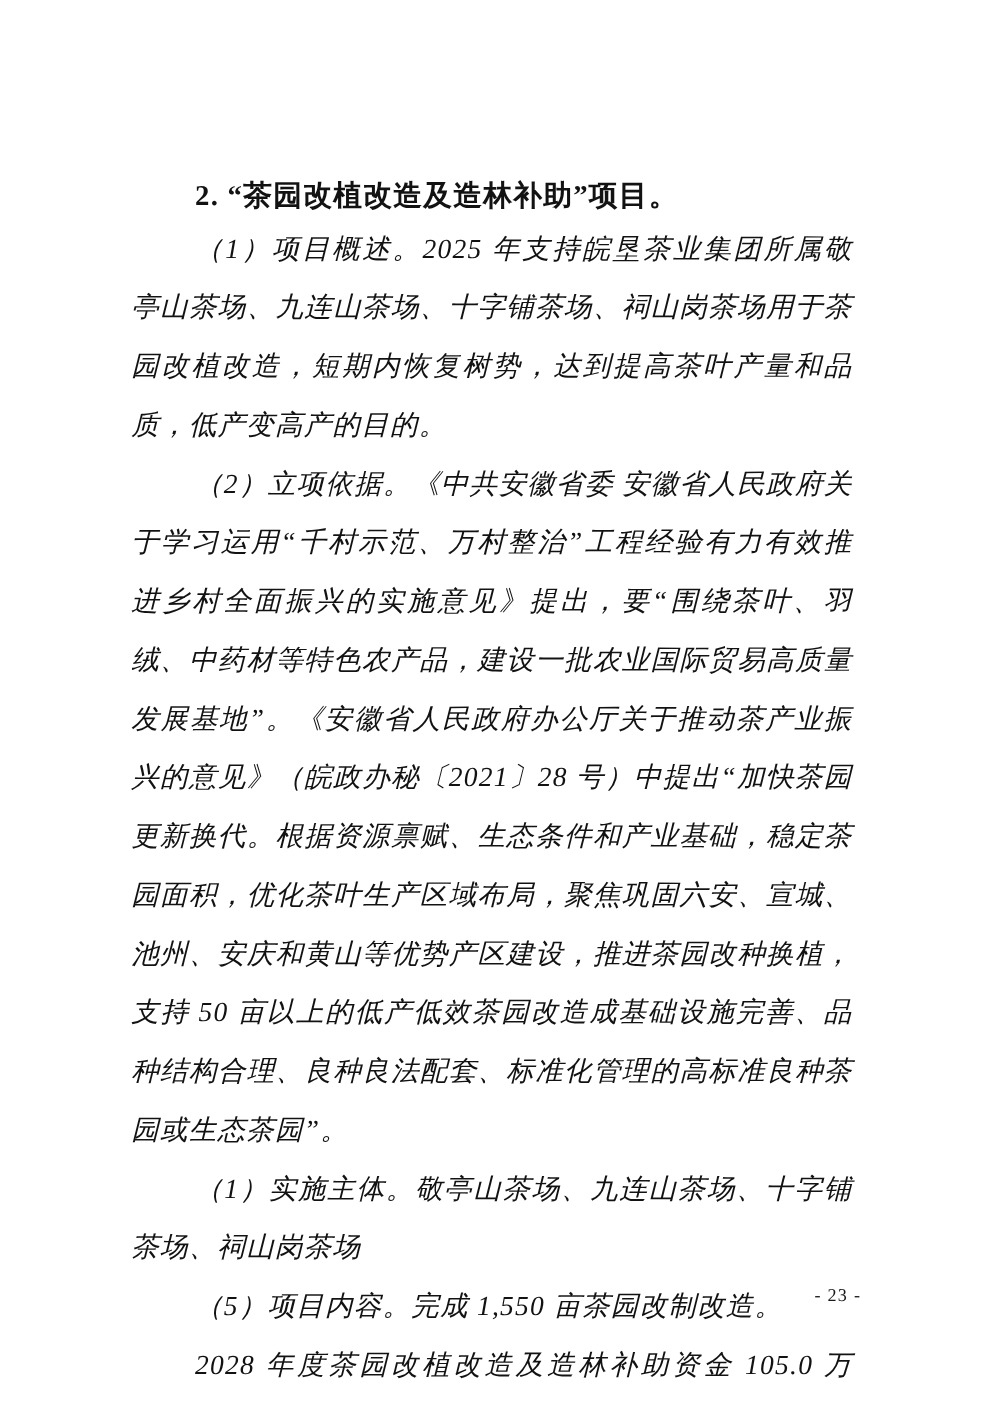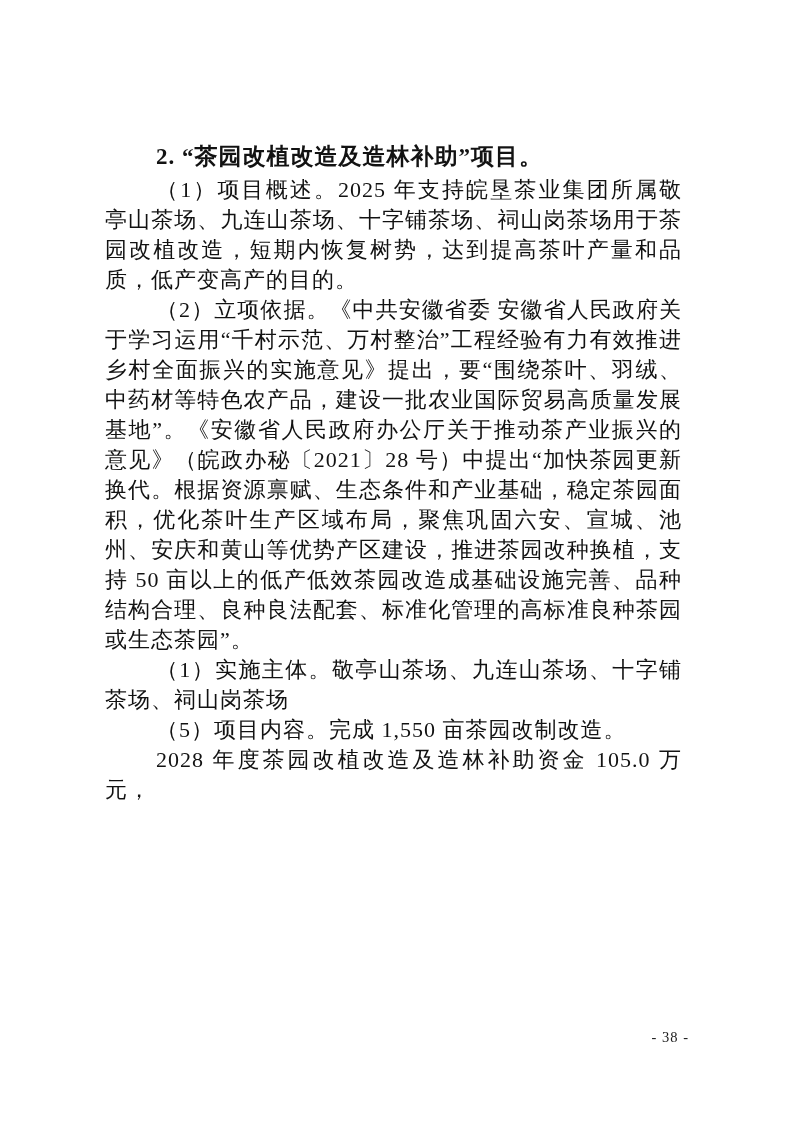--- a/index.html
+++ b/index.html
@@ -28,25 +28,26 @@
     font-size: 23px;
     font-weight: 700;
     line-height: 37.4px;
     letter-spacing: 1px;
     text-indent: 51px;
     white-space: nowrap;
   }
   .doc-para {
     margin: 0;
     font-size: 22px;
-    line-height: 30px;
+    line-height: 47px;
     letter-spacing: 1px;
     text-indent: 51px;
     text-align: justify;
     text-justify: inter-character;
+    font-style: italic;
   }
   .page-number {
     position: absolute;
     top: 1029px;
     right: 118px;
     font-size: 14.5px;
     letter-spacing: 1px;
     color: #1a1a1a;
   }
 </style>
@@ -55,14 +56,14 @@
 
 <div class="page">
   <div class="content">
     <h2 class="doc-heading"><span>2. “茶园改植改造及造林补助”项目。</span></h2>
     <p class="doc-para">（1）项目概述。2025 年支持皖垦茶业集团所属敬亭山茶场、九连山茶场、十字铺茶场、祠山岗茶场用于茶园改植改造，短期内恢复树势，达到提高茶叶产量和品质，低产变高产的目的。</p>
     <p class="doc-para">（2）立项依据。《中共安徽省委 安徽省人民政府关于学习运用“千村示范、万村整治”工程经验有力有效推进乡村全面振兴的实施意见》提出，要“围绕茶叶、羽绒、中药材等特色农产品，建设一批农业国际贸易高质量发展基地”。《安徽省人民政府办公厅关于推动茶产业振兴的意见》（皖政办秘〔2021〕28 号）中提出“加快茶园更新换代。根据资源禀赋、生态条件和产业基础，稳定茶园面积，优化茶叶生产区域布局，聚焦巩固六安、宣城、池州、安庆和黄山等优势产区建设，推进茶园改种换植，支持 50 亩以上的低产低效茶园改造成基础设施完善、品种结构合理、良种良法配套、标准化管理的高标准良种茶园或生态茶园”。</p>
     <p class="doc-para">（1）实施主体。敬亭山茶场、九连山茶场、十字铺茶场、祠山岗茶场</p>
     <p class="doc-para">（5）项目内容。完成 1,550 亩茶园改制改造。</p>
     <p class="doc-para">2028 年度茶园改植改造及造林补助资金 105.0 万元，</p>
   </div>
-  <div class="page-number">- 38 -</div>
+  <div class="page-number">- 23 -</div>
 </div>
 
 </body></html>

